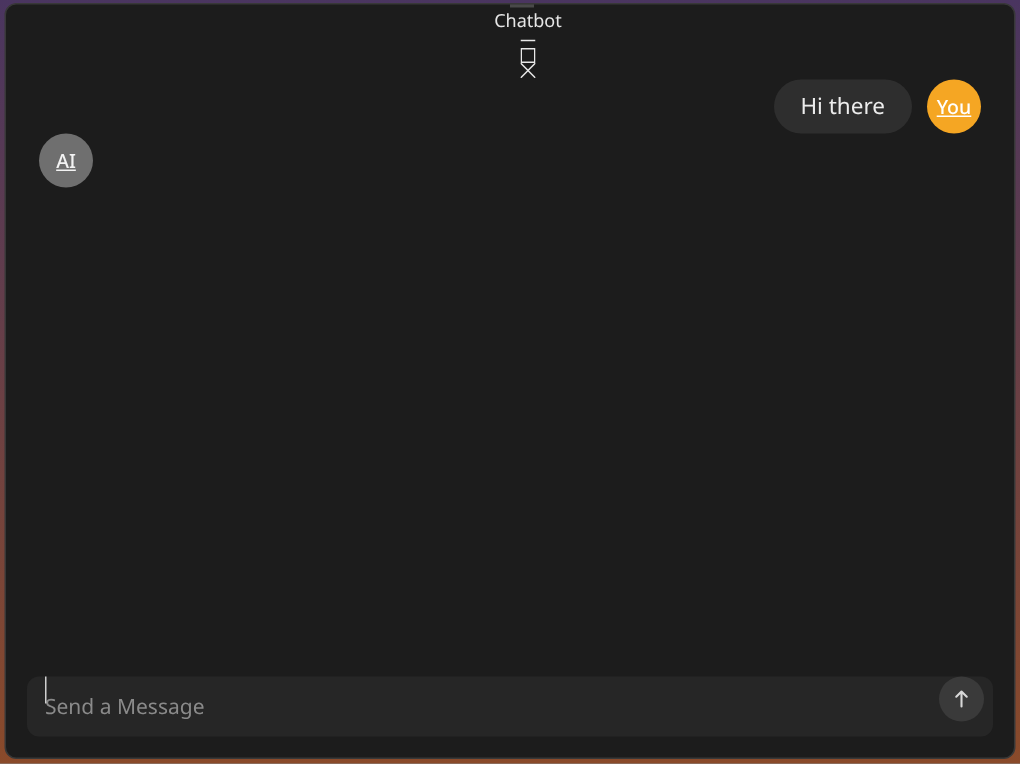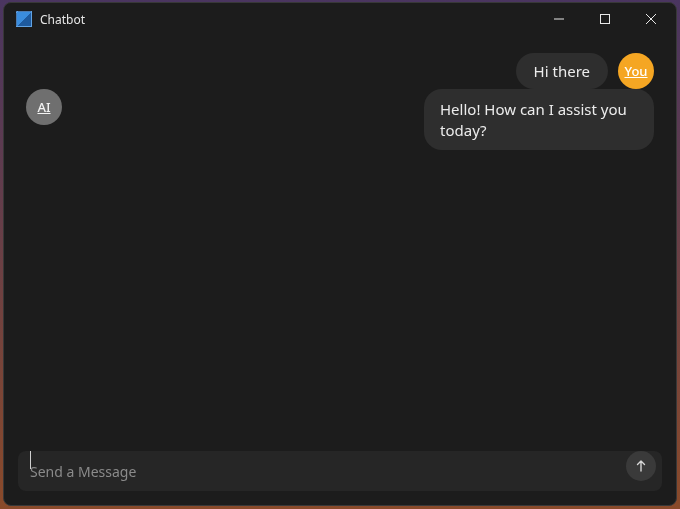--- a/index.html
+++ b/index.html
@@ -1,27 +1,27 @@
 <!DOCTYPE html>
 <html><head>
   <meta charset="utf-8">
   <style>
     * { margin:0; padding:0; box-sizing:border-box; font-family:"Segoe UI",system-ui,sans-serif; }
     body { width:680px; height:509px; background:linear-gradient(180deg,#4a3560 0%,#8a4a2a 100%); overflow:hidden; }
     .window { position:absolute; top:2px; left:3px; width:674px; height:504px; background:#1c1c1c; border-radius:8px; display:flex; flex-direction:column; border:1px solid #383838; }
-    .titlebar { height:32px; display:flex; align-items:center; padding:0 2px 0 12px; color:#ececec; font-size:12px; }
+    .titlebar { height:32px; display:flex; align-items:center; padding:0 2px 0 26px; color:#ececec; font-size:12px;flex-direction:column; }
     .app-icon { width:16px; height:16px; background:linear-gradient(135deg,#3a8dde 50%,#1e5a9e 50%); border:1px solid #fff3; margin-right:8px; }
     .title-text { color:#e6e6e6; font-size:12px; }
     .titlespacer { flex:1; }
     .winbtn { width:46px; height:30px; display:flex; align-items:center; justify-content:center; color:#e8e8e8; background:transparent; border:none; }
     .winbtn svg { width:10px; height:10px; }
     .chat-area { flex:1; padding:18px 22px 0 22px; display:flex; flex-direction:column; overflow:hidden; }
     .row { display:flex; align-items:center; gap:10px; }
     .row.user { justify-content:flex-end; }
-    .row.ai   { justify-content:space-between; align-items:flex-start; }
+    .row.ai   { justify-content:flex-start; align-items:flex-start; }
     .avatar { width:36px; height:36px; border-radius:50%; display:flex; align-items:center; justify-content:center; font-size:13px; font-weight:500; flex-shrink:0;text-decoration:underline; }
     .avatar.ai  { background:#6f6f6f; color:#f3f3f3; }
     .avatar.you { background:#f5a623; color:#fff; }
     .bubble { background:#2e2e2e; color:#ececec; padding:10px 16px; border-radius:18px; font-size:15px; line-height:1.35; max-width:230px; }
     .bubble.user { padding:8px 18px; }
     .composer { margin:10px 14px 14px 14px; height:40px; background:#262626; border-radius:8px; display:flex; padding:0 6px 0 12px; position:relative; }
     .msg-input { flex:1; background:transparent; border:none; outline:none; color:#e0e0e0; font-size:14px; caret-color:#e0e0e0; }
     .msg-input::placeholder { color:#8a8a8a; }
     .input-caret { position:absolute; left:12px; width:1px; height:18px; background:#cfcfcf; }
     .send-btn { width:30px; height:30px; border-radius:50%; background:#3a3a3a; border:none; display:flex; align-items:center; justify-content:center; color:#d8d8d8; }
@@ -56,21 +56,20 @@
 
   <div class="chat-area">
 
     <div class="row user">
       <div class="bubble user">Hi there</div>
       <div class="avatar you">You</div>
     </div>
 
     <div class="row ai">
       <div class="avatar ai">AI</div>
-      <div class="bubble">Hello! How can I assist you today?</div>
     </div>
 
   </div>
 
   <div class="composer">
     <div class="input-caret"></div>
     <input class="msg-input" type="text" placeholder="Send a Message" style="">
     <button class="send-btn">
       <svg viewBox="0 0 12 12">
         <path d="M6 1 L6 11 M6 1 L2.5 4.5 M6 1 L9.5 4.5" fill="none" stroke="currentColor" stroke-width="1.4" stroke-linecap="round"></path>

